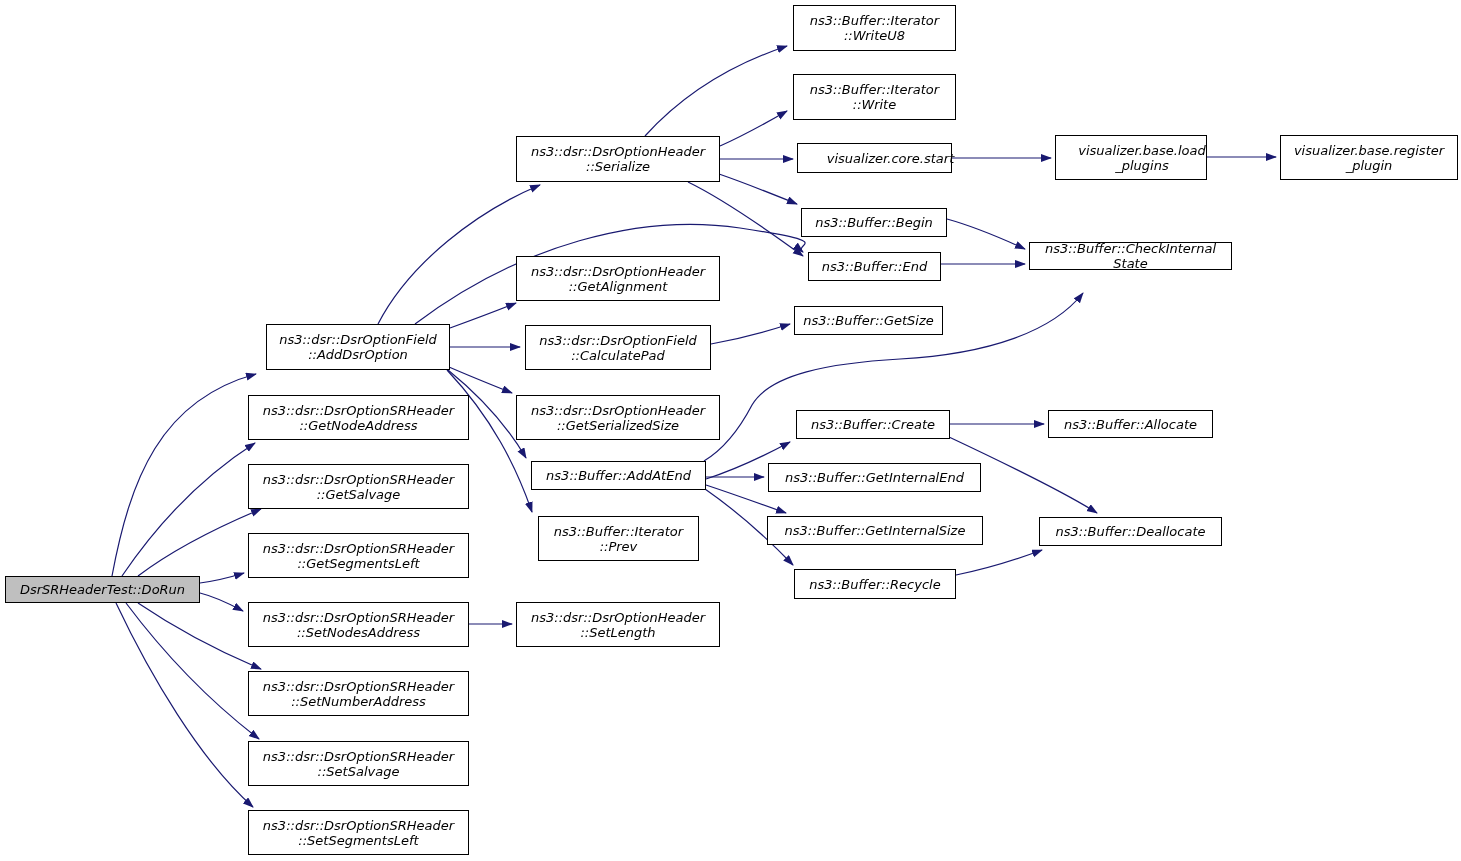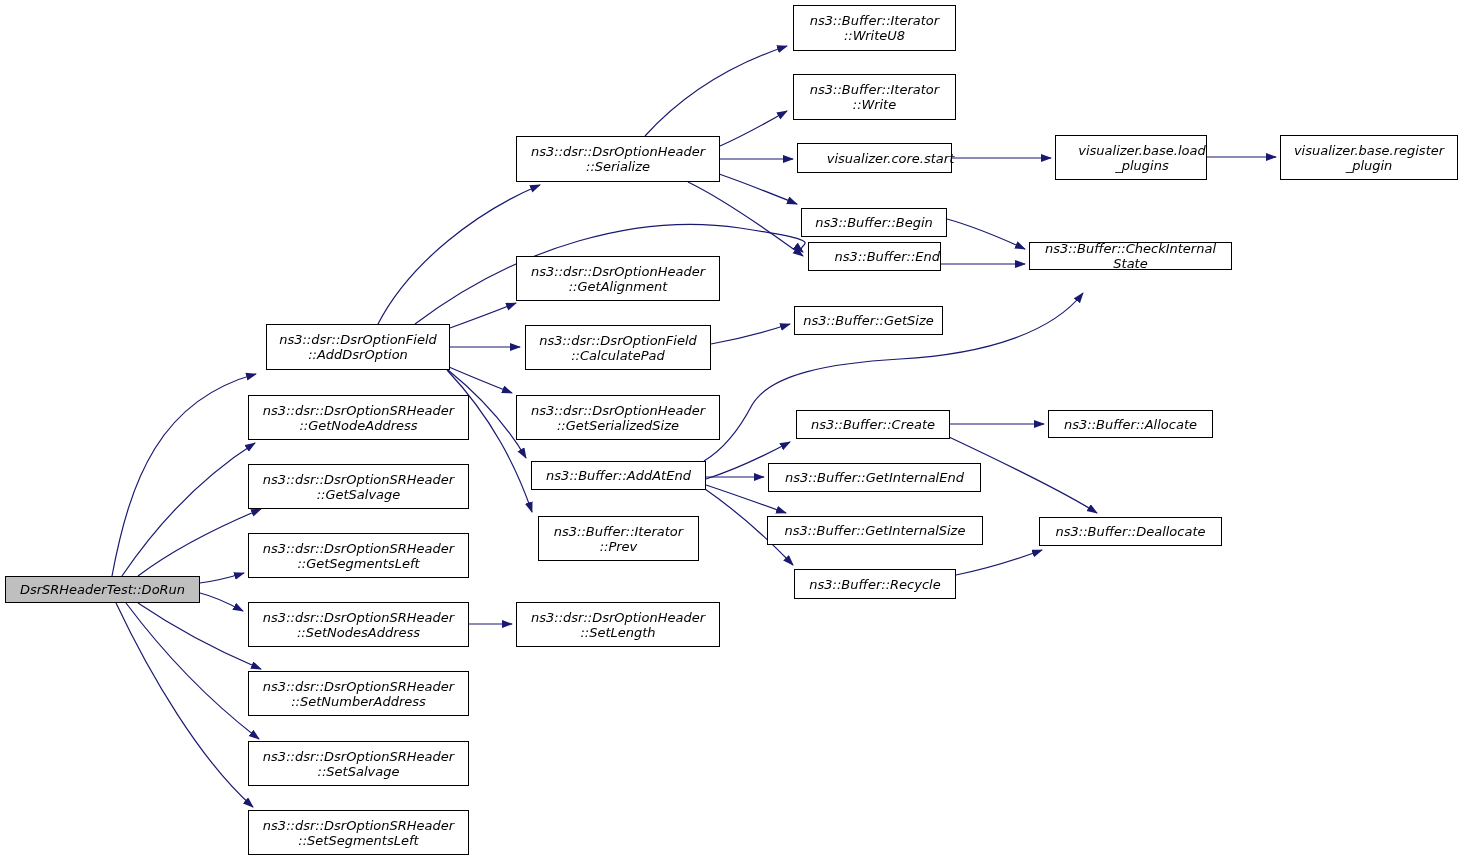--- a/index.html
+++ b/index.html
@@ -134,21 +134,21 @@
       <div class="node" style="left: 793px; top: 74px; width: 163px; height: 46px;">
         <span class="node-line">ns3::Buffer::Iterator</span>
         <span class="node-line">::Write</span>
       </div>
       <div class="node" style="left: 797px; top: 143px; width: 155px; height: 30px; padding-left: 32px;">
         <span class="node-line">visualizer.core.start</span>
       </div>
       <div class="node" style="left: 801px; top: 196px; width: 146px; height: 29px; margin-top: 12px;">
         <span class="node-line">ns3::Buffer::Begin</span>
       </div>
-      <div class="node" style="left: 808px; top: 242px; width: 133px; height: 29px; align-items: flex-end;">
+      <div class="node" style="left: 808px; top: 252px; width: 133px; height: 29px;">
         <span class="node-line">ns3::Buffer::End</span>
       </div>
       <div class="node" style="left: 794px; top: 306px; width: 149px; height: 29px;">
         <span class="node-line">ns3::Buffer::GetSize</span>
       </div>
       <div class="node" style="left: 796px; top: 410px; width: 154px; height: 29px;">
         <span class="node-line">ns3::Buffer::Create</span>
       </div>
       <div class="node" style="left: 768px; top: 463px; width: 213px; height: 29px;">
         <span class="node-line">ns3::Buffer::GetInternalEnd</span>

